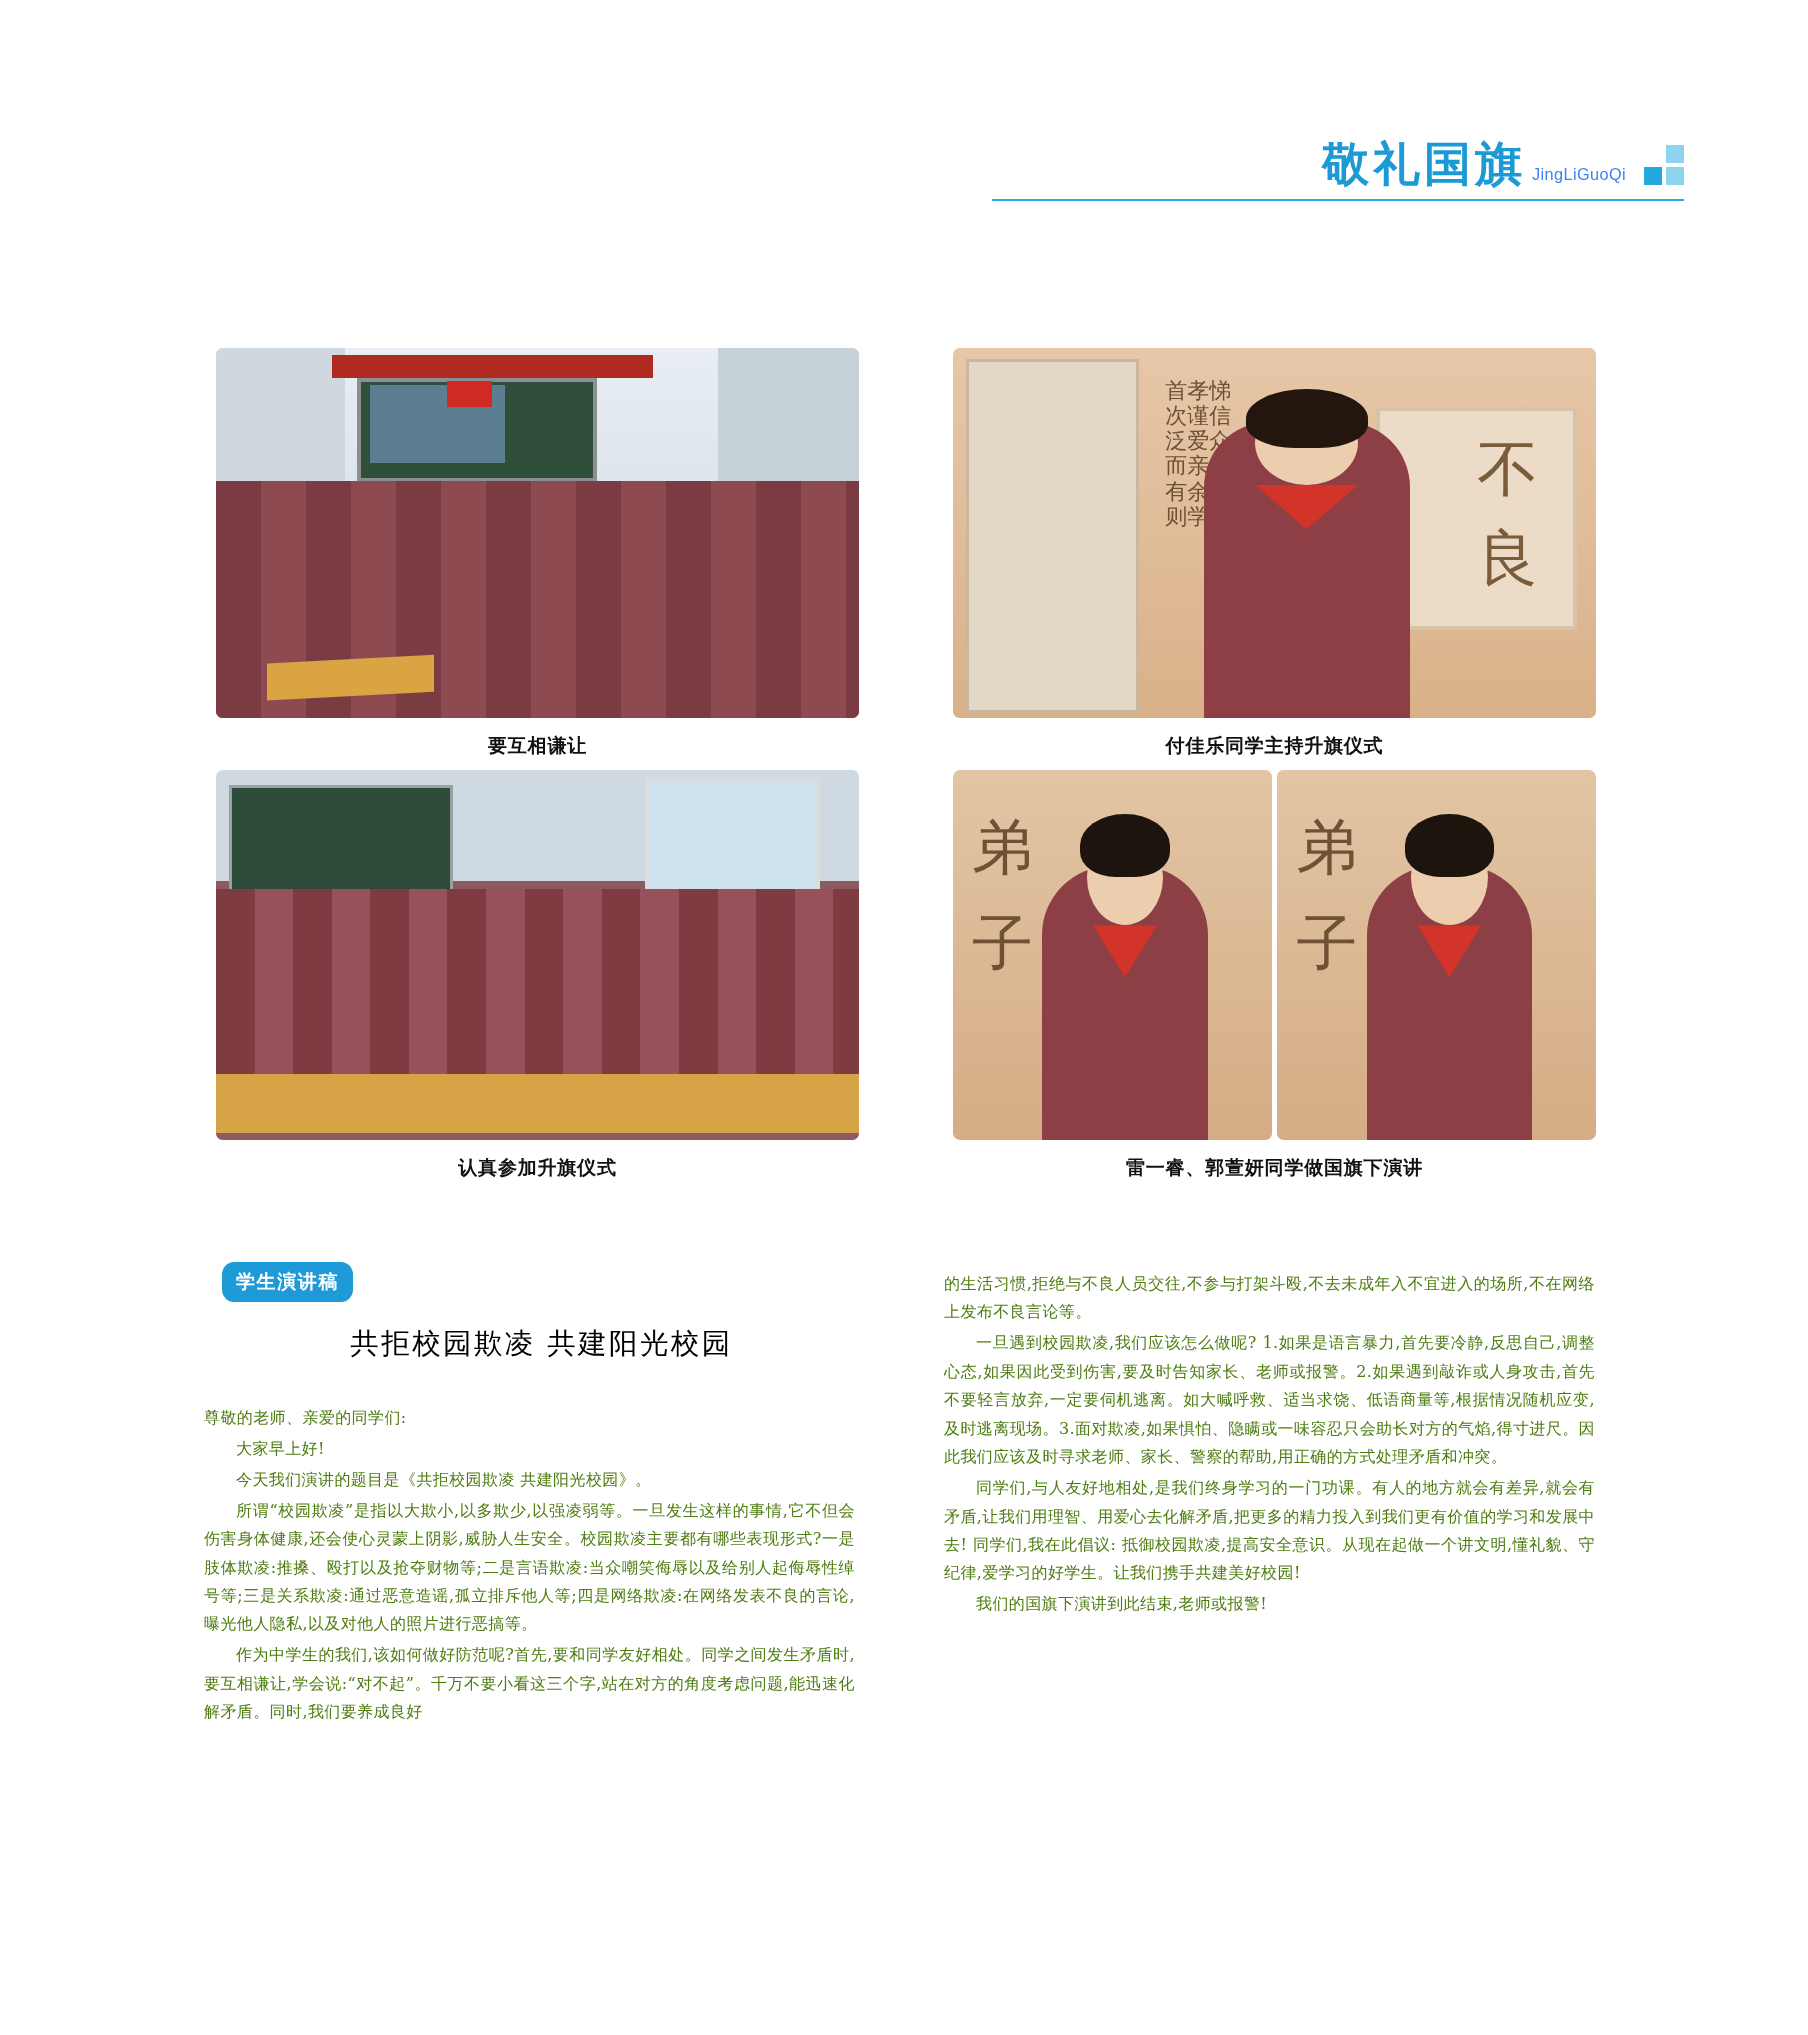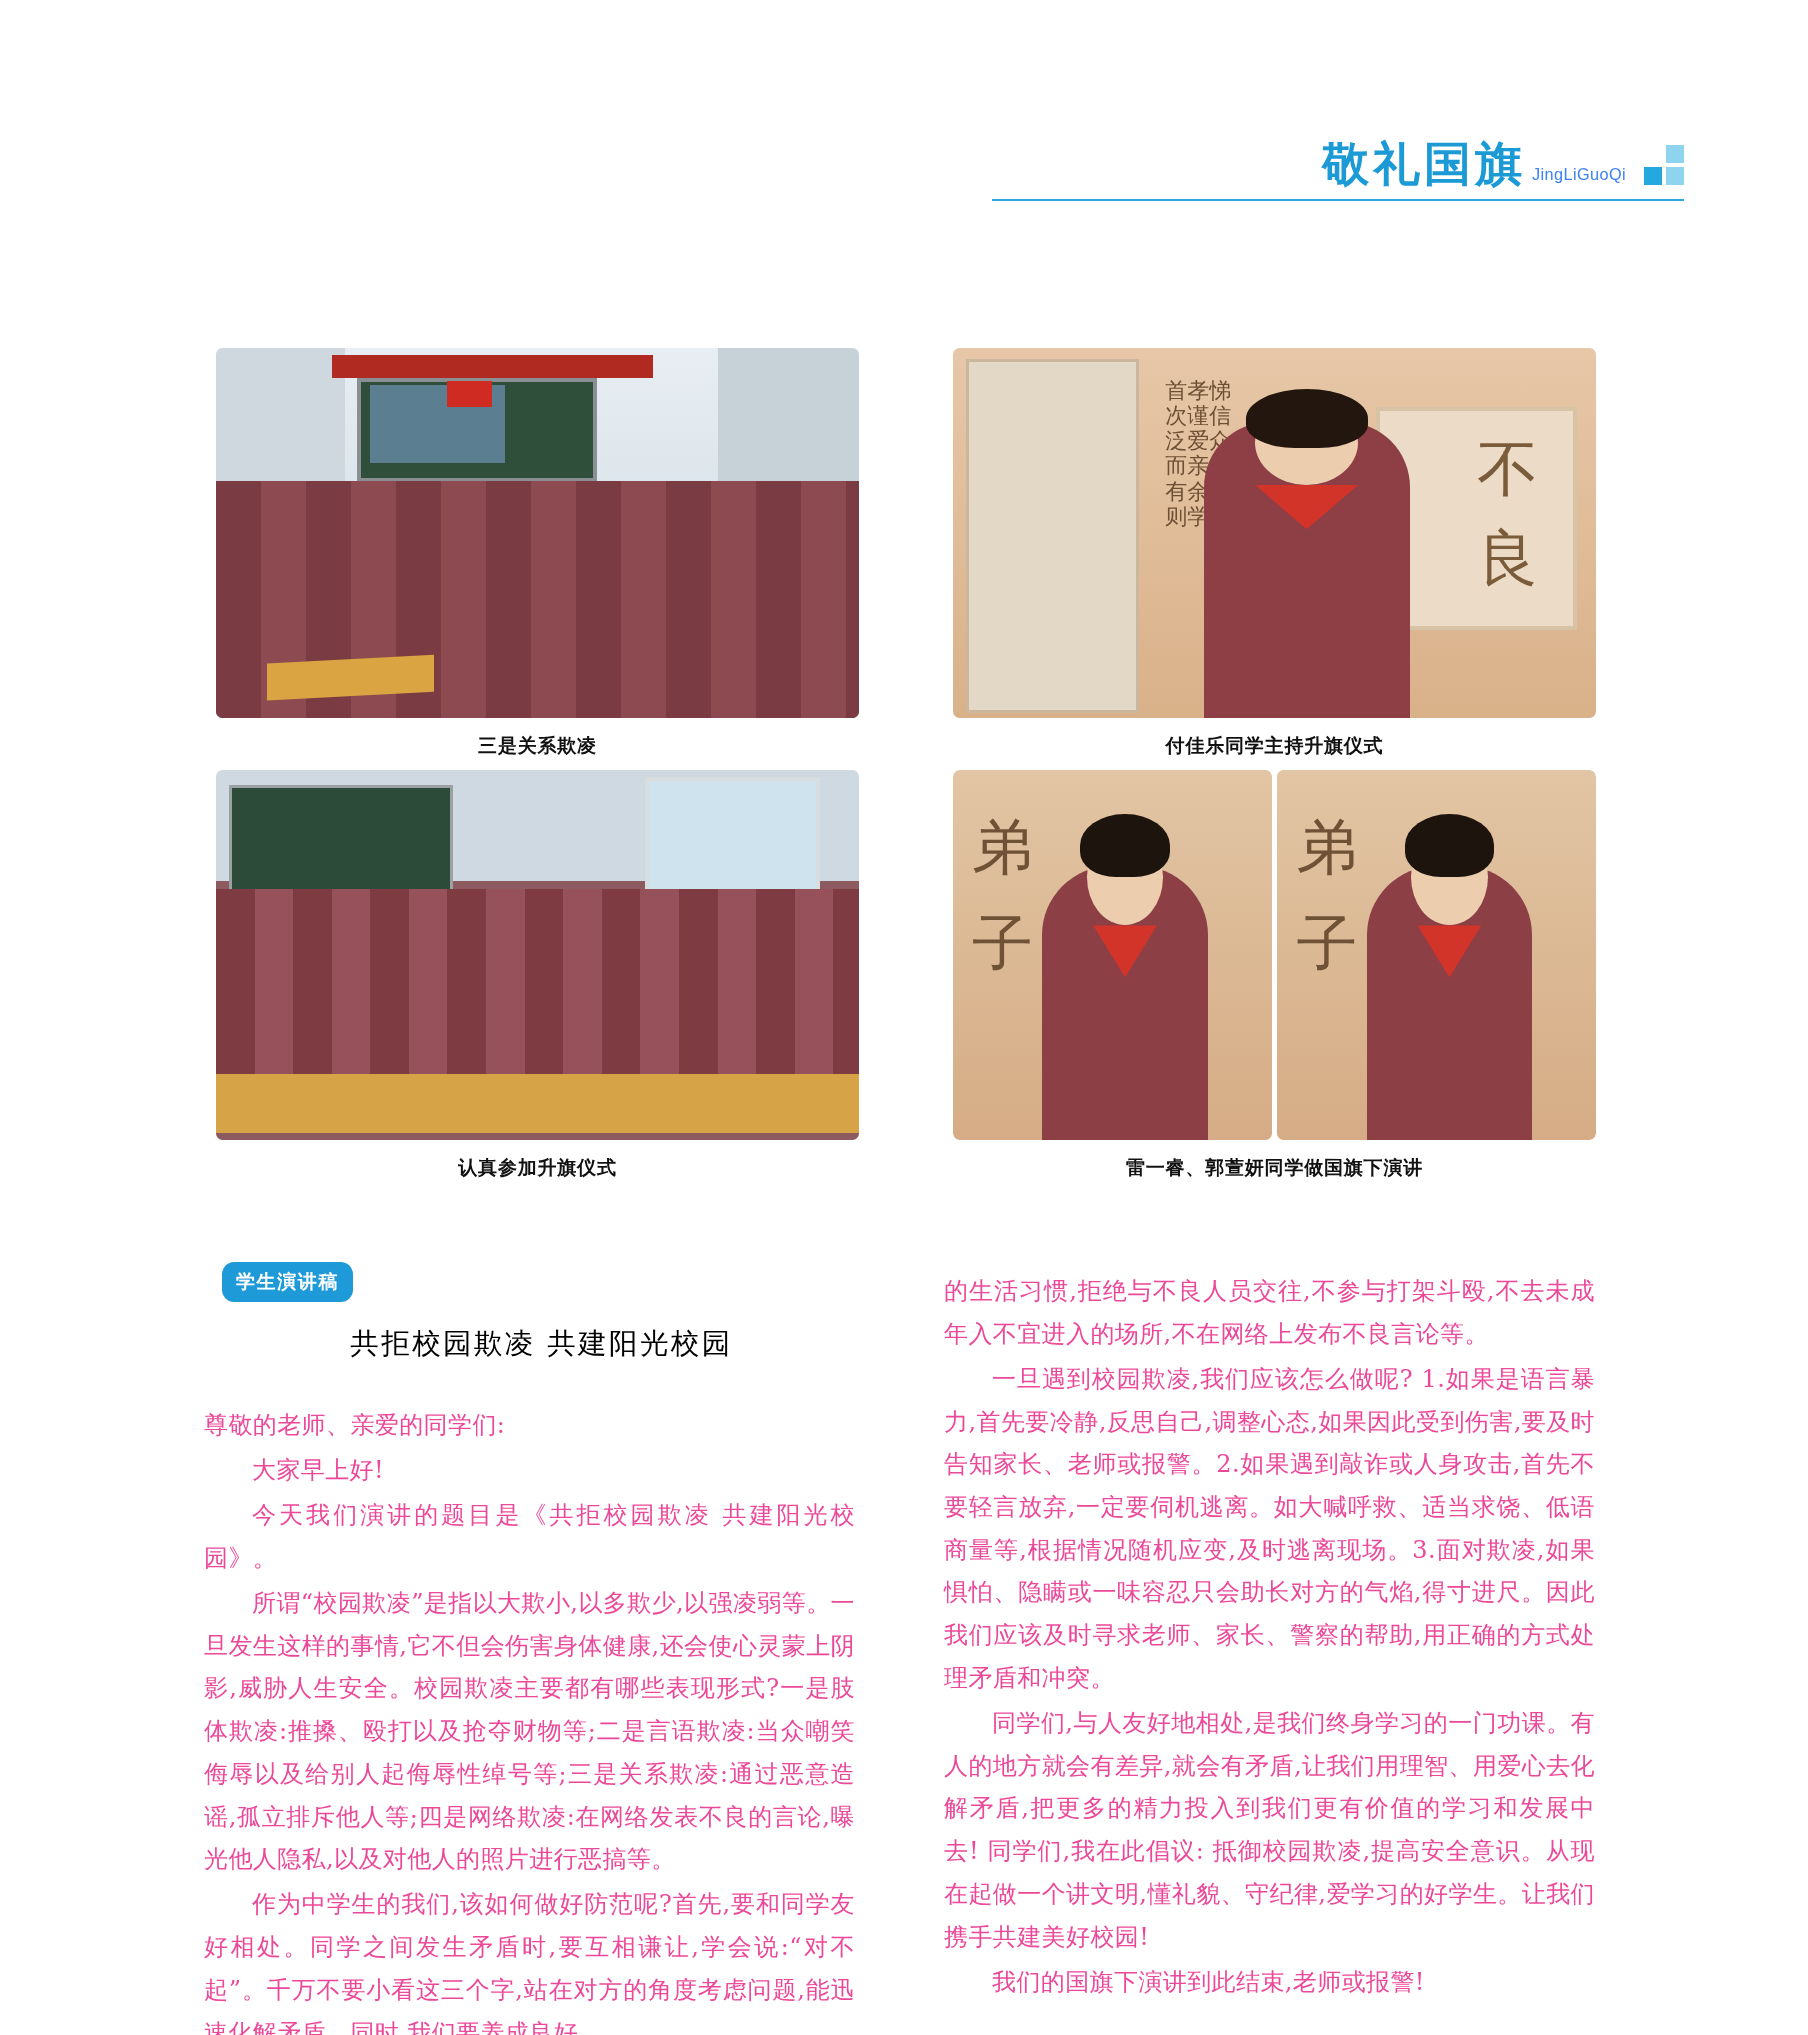--- a/index.html
+++ b/index.html
@@ -195,23 +195,23 @@
     font-size: 28.5px;
     font-weight: normal;
     letter-spacing: 2.4px;
     color: #000;
   }
 
   .col {
     position: absolute;
     width: 651px;
     font-family: "DejaVu Serif", serif;
-    font-size: 24px;
+    font-size: 16px;
     line-height: 1.78;
-    color: #ec4899;
+    color: #4d7c0f;
     text-align: justify;
     letter-spacing: 0.4px;
   }
   .col-left { left: 204px; top: 1404px; }
   .col-right { left: 944px; top: 1270px; }
   .col p { margin: 0 0 2.4px 0; }
   .col p.indent { text-indent: 2em; }
 </style>
 </head>
 <body>
@@ -237,21 +237,21 @@
       <div class="photo-frame p1">
         <div class="wallL"></div>
           <div class="wallR"></div>
         <div class="banner"></div>
         <div class="board"></div>
         <div class="screen"></div>
         <div class="flag"></div>
         <div class="students"></div>
         <div class="desk"></div>
       </div>
-      <div class="caption">三是关系欺凌</div>
+      <div class="caption">要互相谦让</div>
     </div>
 
     <div class="photo-cell">
       <div class="photo-frame p2">
         <div class="panelL"></div>
         <div class="panelR"></div>
         <div class="charR1">不</div>
         <div class="charR2">良</div>
         <div class="colchars">首孝悌<br>次谨信<br>泛爱众<br>而亲仁<br>有余力<br>则学文</div>
         <div class="person"></div>

